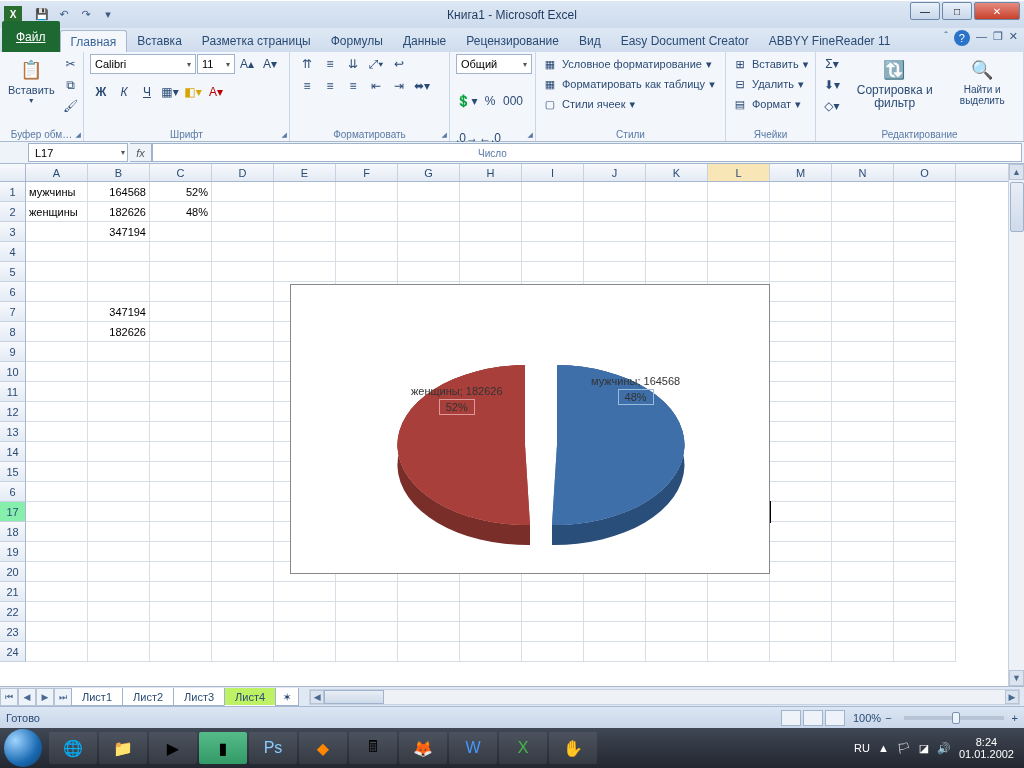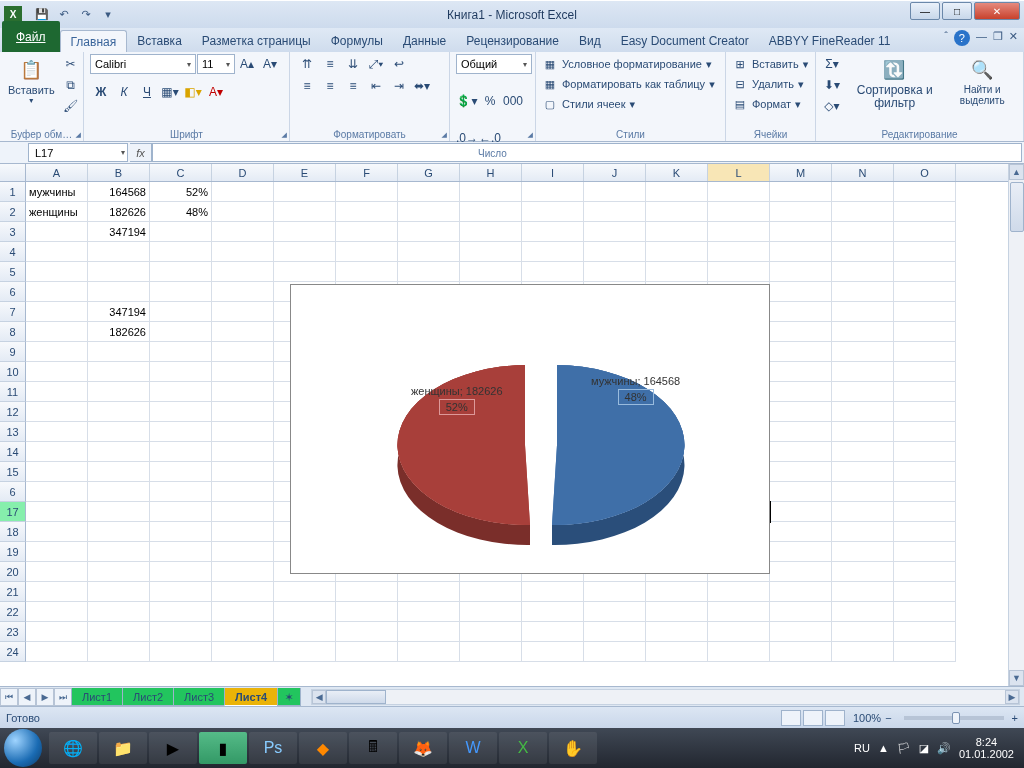--- a/index.html
+++ b/index.html
@@ -70,22 +70,22 @@
 
 
 .vscroll { position: absolute; top: 0; right: 0; width: 16px; bottom: 0; background: #eef1f6; border-left: 1px solid #c6d2e1; }
 .vscroll .arrow { height: 16px; background: #dbe3ef; border: 1px solid #b7c4d6; font-size: 9px; text-align: center; line-height: 14px; color: #4a6a93; }
 .vscroll .thumb { position: absolute; top: 18px; width: 14px; left: 1px; height: 50px; background: linear-gradient(#e9eef6,#cfdaea); border: 1px solid #9fb3cc; border-radius: 2px; }
 
 
 .sheetbar { position: absolute; left: 0; right: 0; bottom: 22px; height: 20px; background: #dfe8f3; display: flex; align-items: center; font-size: 11px; border-top: 1px solid #a7b8cf; }
 .nav-arrows { display: flex; }
 .nav-arrows div { width: 18px; height: 18px; border: 1px solid #b7c4d6; background: #eef3fa; text-align: center; font-size: 9px; line-height: 16px; color: #4a6a93; }
-.sheet-tab { padding: 0 10px; height: 18px; line-height: 18px; border: 1px solid #9fb3cc; border-top: none; background: #22c55e; margin-left: -1px; color: #2a4b75; }
-.sheet-tab.active { background: #eab308; font-weight: bold; border-bottom: 1px solid #fff; }
+.sheet-tab { padding: 0 10px; height: 18px; line-height: 18px; border: 1px solid #9fb3cc; border-top: none; background: #ffffff; margin-left: -1px; color: #2a4b75; }
+.sheet-tab.active { background: #bef264; font-weight: normal; border-bottom: 1px solid #fff; }
 .hscroll { flex: 1; margin: 0 4px 0 10px; height: 16px; background: #eef1f6; border: 1px solid #c6d2e1; position: relative; }
 .hscroll .thumb { position: absolute; left: 14px; top: 0; height: 14px; width: 60px; background: linear-gradient(#e9eef6,#cfdaea); border: 1px solid #9fb3cc; }
 .hscroll .ha { position: absolute; top: 0; width: 14px; height: 14px; background: #dbe3ef; border: 1px solid #b7c4d6; font-size: 9px; text-align: center; line-height: 12px; color: #4a6a93; }
 
 .statusbar { position: absolute; left: 0; right: 0; bottom: 0; height: 22px; background: linear-gradient(#dce6f3,#c9d7ea); border-top: 1px solid #a7b8cf; display: flex; align-items: center; font-size: 11px; color: #2a4b75; padding: 8px 6px; }
 .statusbar .spacer { flex: 1; }
 .view-btn { width: 20px; height: 16px; border: 1px solid #9fb3cc; margin-left: 2px; background: #eef3fa; }
 .zoom-slider { width: 100px; height: 4px; background: #b7c4d6; margin: 0 8px; position: relative; }
 .zoom-slider .knob { position: absolute; left: 48px; top: -4px; width: 8px; height: 12px; background: #eef3fa; border: 1px solid #7a92b2; border-radius: 2px; }
 

